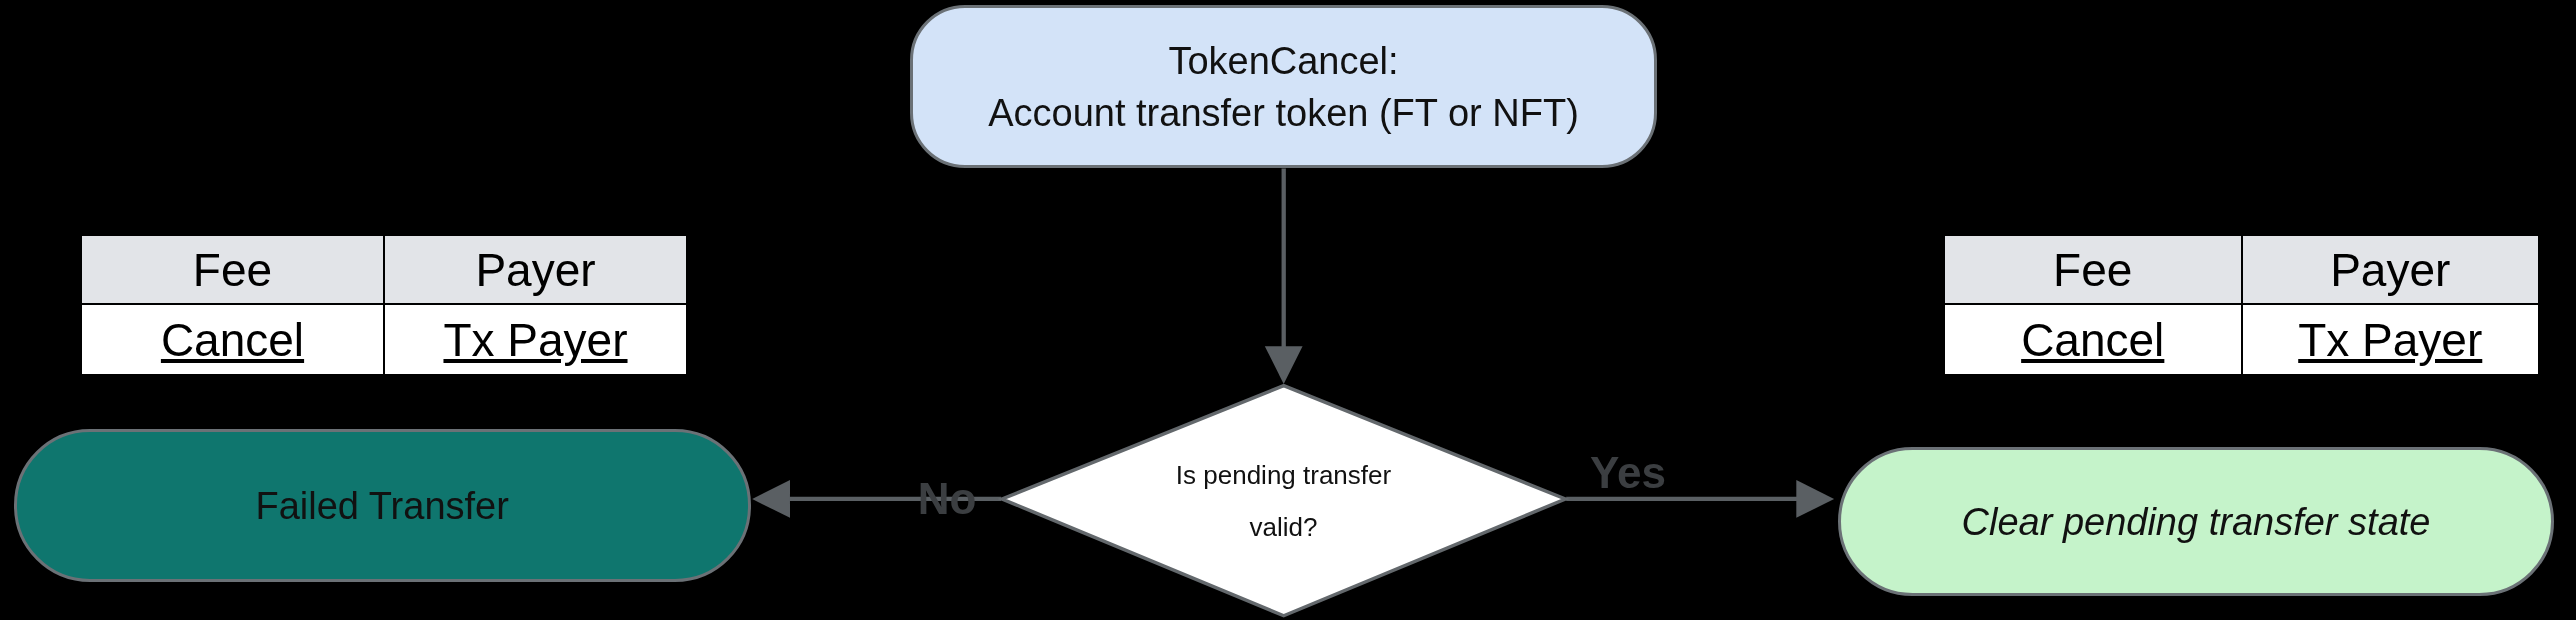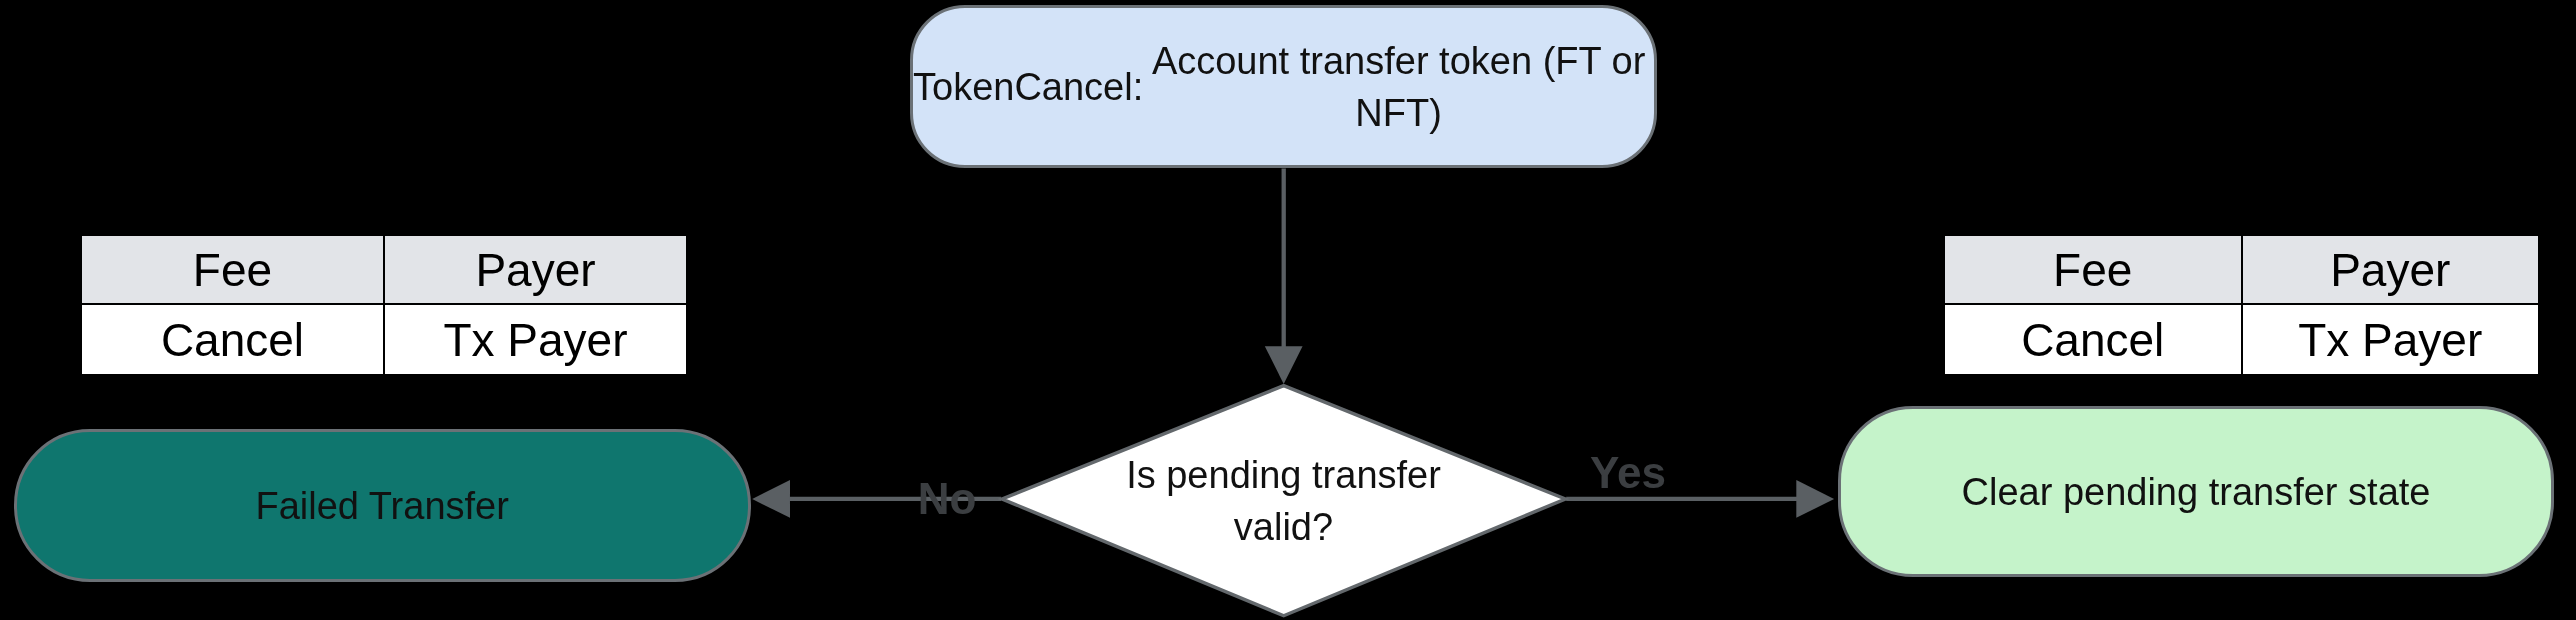--- a/index.html
+++ b/index.html
@@ -14,35 +14,36 @@
     position: absolute;
     left: 0; top: 0;
     width: 2576px; height: 621px;
   }
   .edge-line { stroke-width: 5px; fill: none; }
   .node {
     position: absolute;
     box-sizing: border-box;
     border: 3.4px solid;
     display: flex;
+    flex-direction: column;
     align-items: center;
     justify-content: center;
     text-align: center;
     font-size: 38px;
     line-height: 52px;
     color: #111;
   }
   #node-start   { left: 910px; top: 5.2px;   width: 747px; height: 163px; border-radius: 55px; }
   #node-failed  { left: 13.7px;   top: 429px; width: 737px; height: 153px; border-radius: 76px; }
-  #node-clear   { left: 1838px; top: 406px; width: 716px; height: 171px; border-radius: 75px; }
+  #node-clear   { left: 1838px; top: 447px; width: 716px; height: 149px; border-radius: 75px; font-style: italic; }
   #decision-text {
     position: absolute;
     left: 1112px; top: 449px; width: 343px;
     text-align: center;
-    font-size: 38px;
+    font-size: 26px;
     line-height: 52px;
     color: #111;
   }
   .edge-label {
     position: absolute;
     transform: translate(-50%, -50%);
     font-size: 44px;
     font-weight: 600;
     white-space: nowrap;
   }
@@ -56,21 +57,21 @@
   }
   .tbl th, .tbl td {
     border: 2.6px solid #000;
     text-align: center;
     vertical-align: middle;
     font-size: 46px;
     font-weight: 400;
     color: #000;
     height: 65px;
   }
-  .tbl td { height: 67px; }
+  .tbl td { height: 67px; text-decoration: underline; }
   #table-left  { left: 80px;   top: 234px; width: 608px; }
   #table-right { left: 1943px; top: 234px; width: 597px; }
 </style>
 </head>
 <body>
 
 <div id="canvas" style="background-color: rgb(0, 0, 0);">
 
   <svg id="edge-layer" viewBox="0 0 3000 723" xmlns="http://www.w3.org/2000/svg">
 

